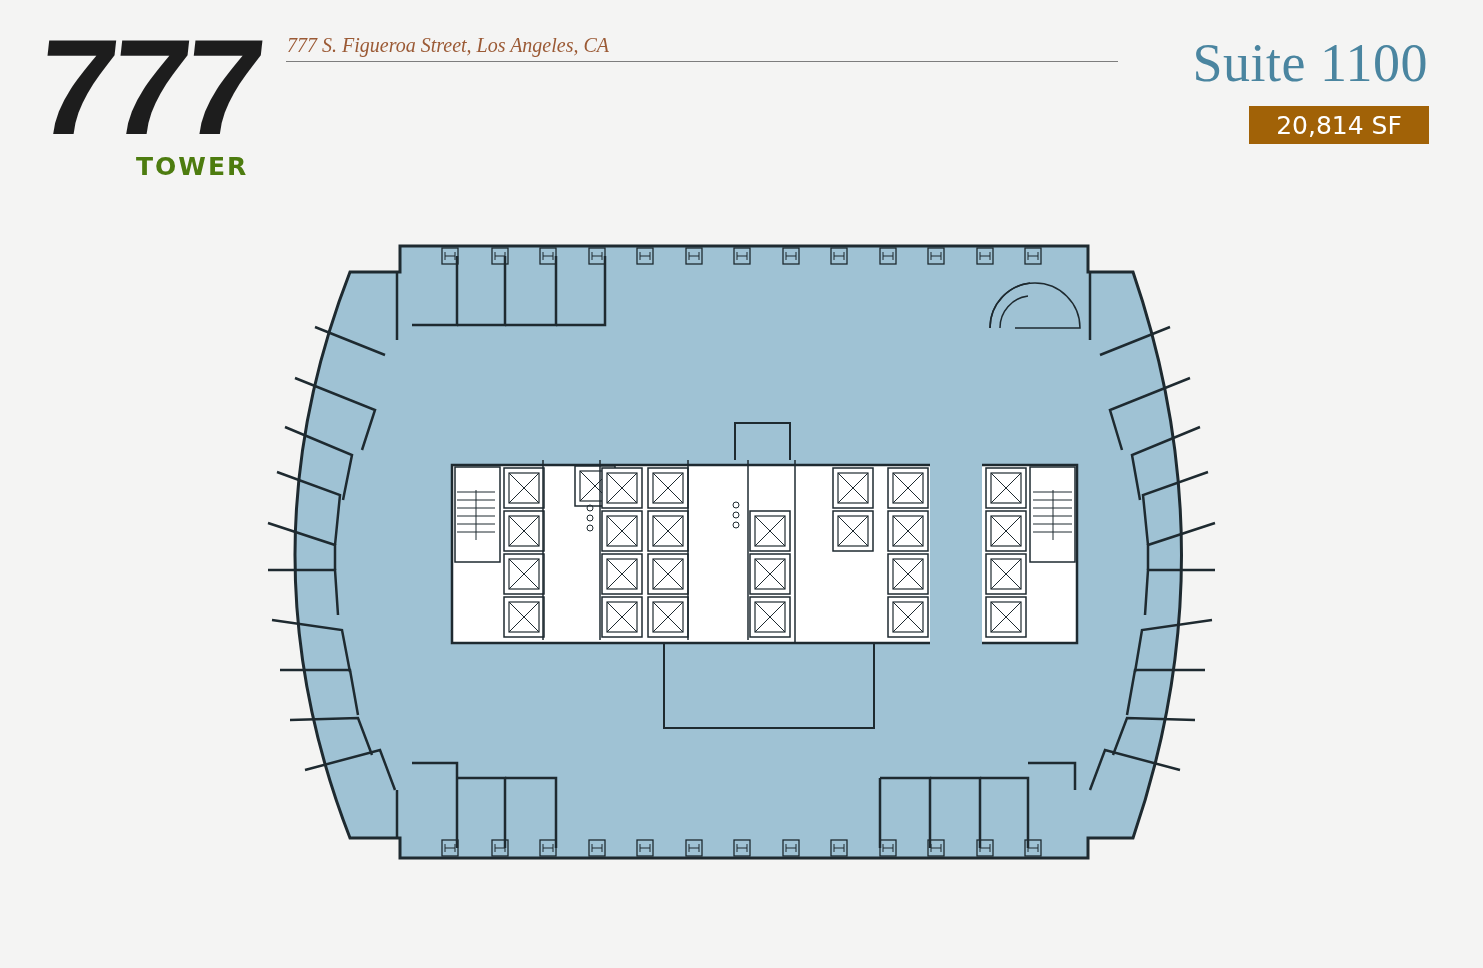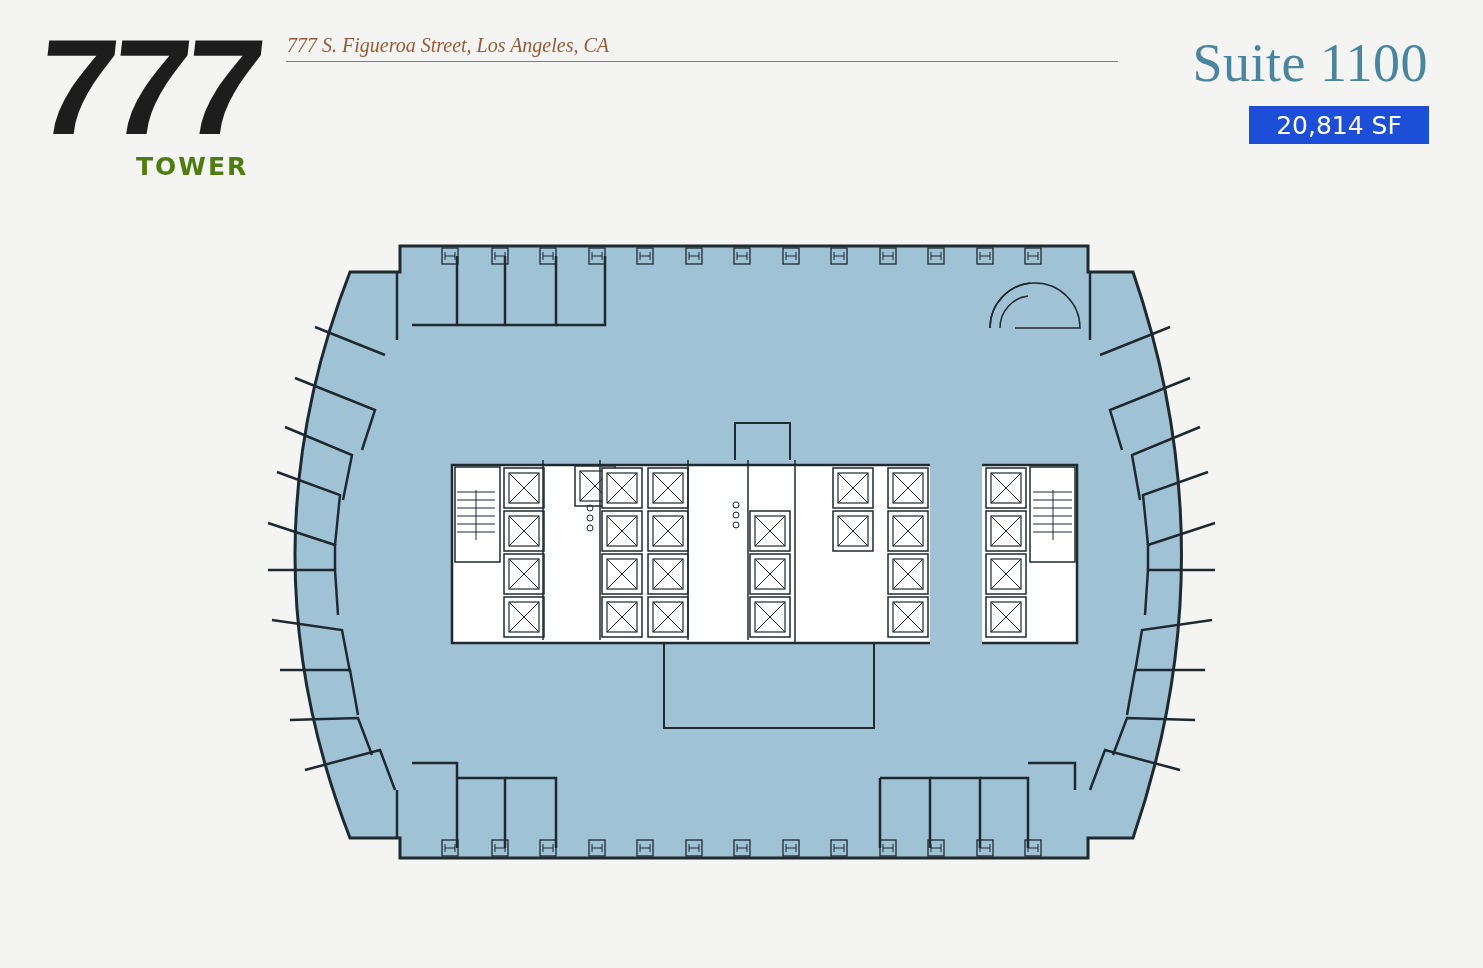--- a/index.html
+++ b/index.html
@@ -34,21 +34,21 @@
       background: #7d7d7d;
     }
     .suite {
       position: absolute; right: 55px; top: 32px;
       font-family: "Liberation Serif", serif; font-size: 54px; color: #4a85a0;
       letter-spacing: 0.5px;
       text-align: right;
     }
     .area-badge {
       position: absolute; left: 1249px; top: 106px; width: 180px; height: 38px;
-      background: #1d4ed8; color: #ffffff;
+      background: #a16207; color: #ffffff;
       font-family: "DejaVu Sans", sans-serif; font-size: 25px;
       display: flex; align-items: center; justify-content: center;
     }
     .plan {
       position: absolute; left: 0; top: 0;
     }
   </style>
 </head>
 <body>
 

